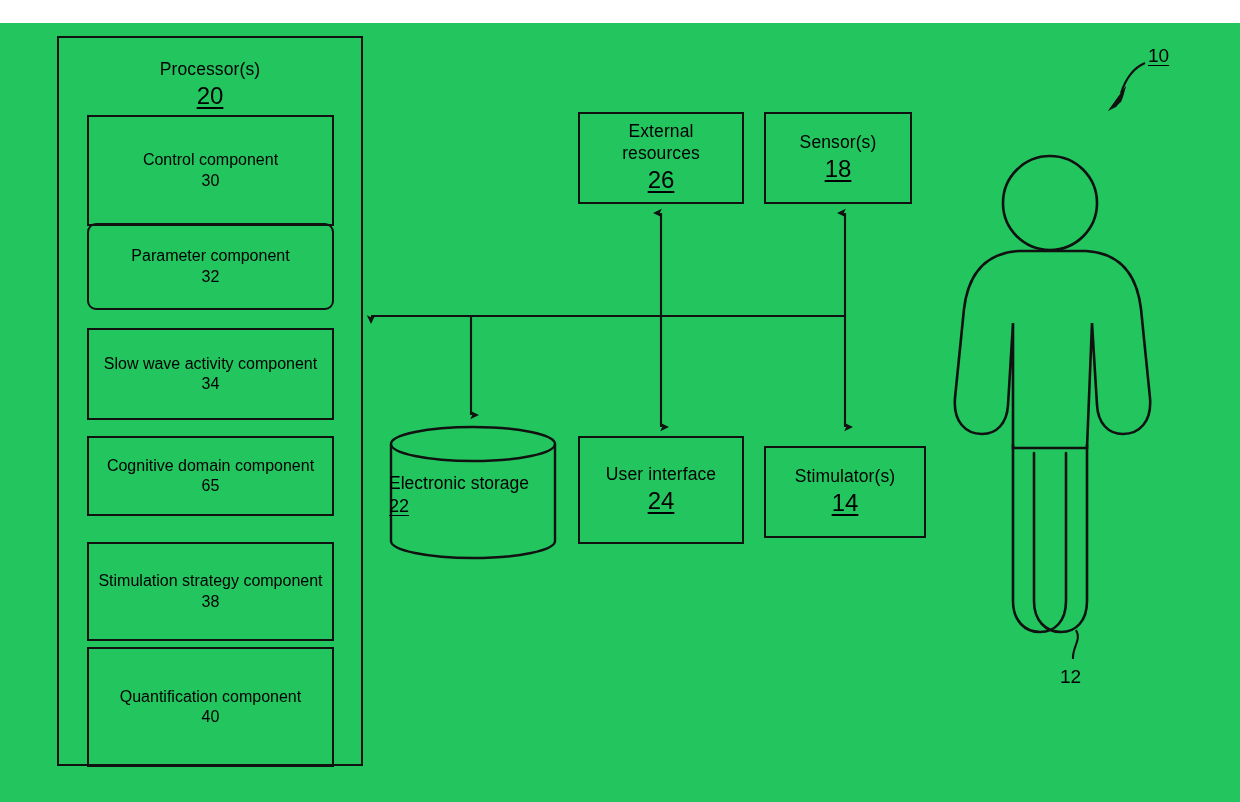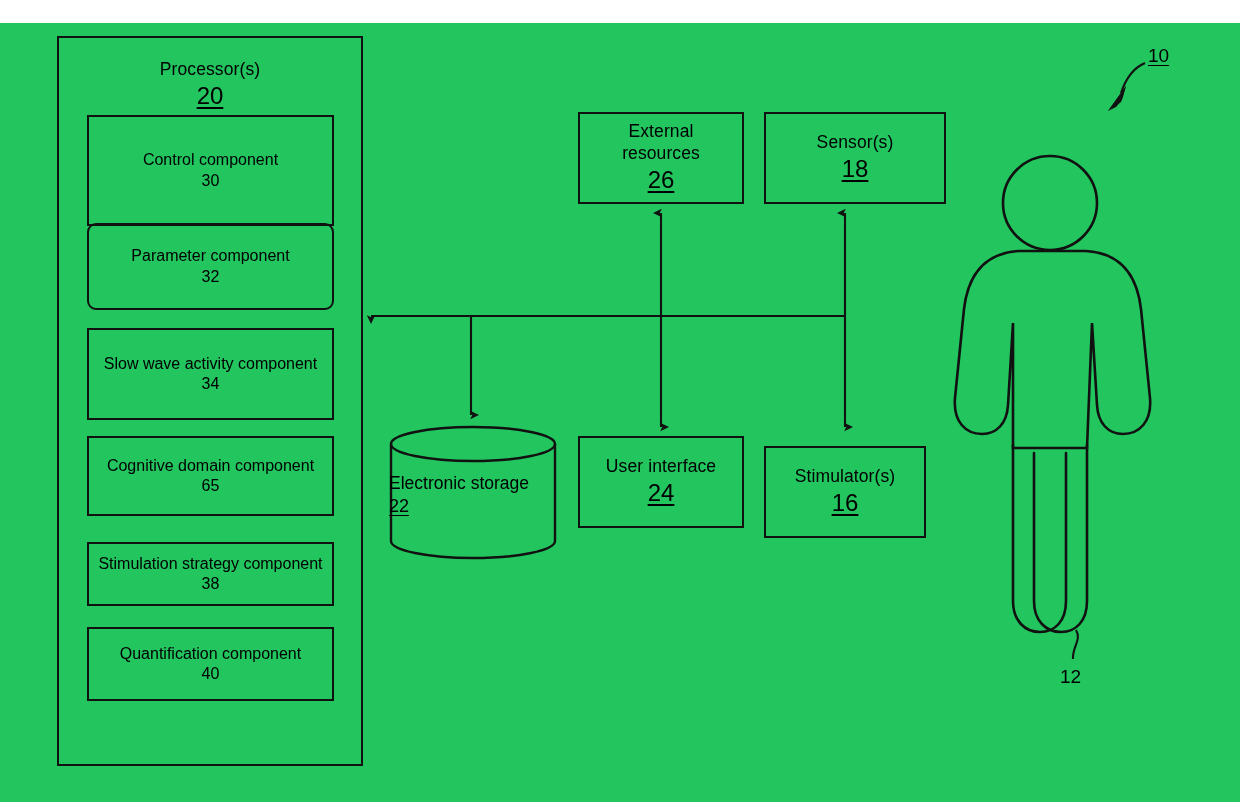--- a/index.html
+++ b/index.html
@@ -198,50 +198,50 @@
 activity component</span>
     <span class="num">34</span>
   </div>
 
   <div class="subbox" id="sub-3" style="top:413px; height:80px;">
     <span class="lbl">Cognitive domain
 component</span>
     <span class="num">65</span>
   </div>
 
-  <div class="subbox" id="sub-4" style="top:519px; height:64px;">
+  <div class="subbox" id="sub-4" style="top:519px; height:99px;">
     <span class="lbl">Stimulation strategy
 component</span>
     <span class="num">38</span>
   </div>
 
-  <div class="subbox" id="sub-5" style="top:604px; height:74px;">
+  <div class="subbox" id="sub-5" style="top:624px; height:120px;">
     <span class="lbl">Quantification component</span>
     <span class="num">40</span>
   </div>
 
   <div class="box" style="left:578px; top:89px;  width:166px; height:92px;">
     <span class="lbl">External
 resources</span>
     <span class="num">26</span>
   </div>
 
-  <div class="box" style="left:764px; top:89px;  width:182px; height:92px;">
+  <div class="box" style="left:764px; top:89px;  width:148px; height:92px;">
     <span class="lbl">Sensor(s)</span>
     <span class="num">18</span>
   </div>
 
-  <div class="box" style="left:578px; top:413px; width:166px; height:92px;">
+  <div class="box" style="left:578px; top:413px; width:166px; height:108px;">
     <span class="lbl">User interface</span>
     <span class="num">24</span>
   </div>
 
   <div class="box" style="left:764px; top:423px; width:162px; height:92px;">
     <span class="lbl">Stimulator(s)</span>
-    <span class="num">16</span>
+    <span class="num">14</span>
   </div>
 
   <div id="storage-cylinder">
     <svg viewBox="0 0 168 137" width="168" height="137">
       <path d="M2 20 L2 117" stroke="#111111" stroke-width="2.4" fill="none"></path>
       <path d="M166 20 L166 117" stroke="#111111" stroke-width="2.4" fill="none"></path>
       <ellipse cx="84" cy="20" rx="82" ry="17" stroke="#111111" stroke-width="2.4" fill="none"></ellipse>
       <path d="M2 117 A 82 17 0 0 0 166 117" stroke="#111111" stroke-width="2.4" fill="none"></path>
     </svg>
     <div class="cyl-label">

